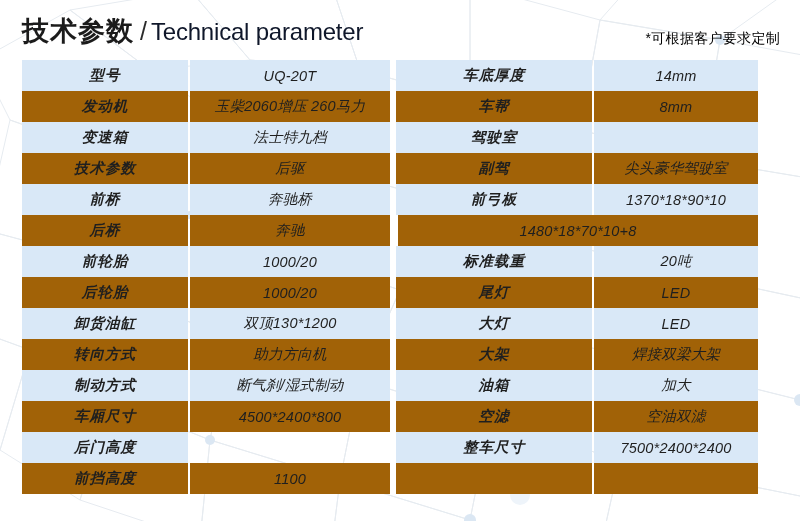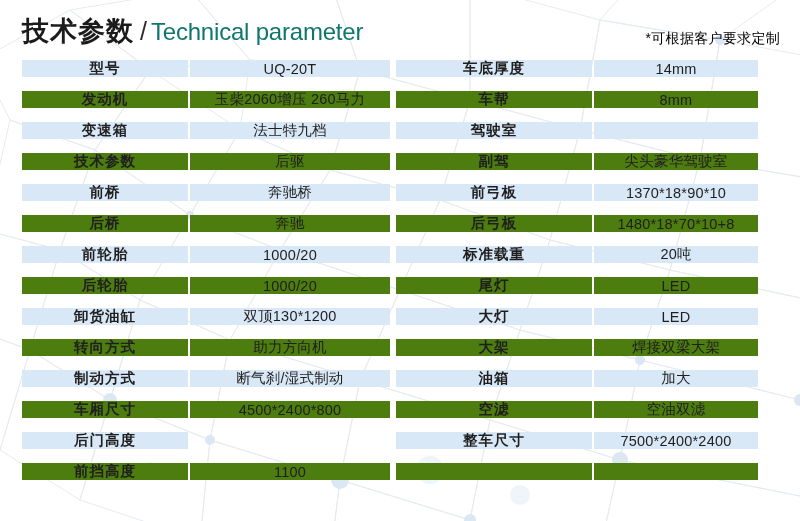--- a/index.html
+++ b/index.html
@@ -51,21 +51,21 @@
   }
   .title-sep {
     font-size: 25px;
     font-weight: normal;
     color: #2b2b2b;
     margin: 0 4px 0 6px;
   }
   .title-en {
     font-size: 24px;
     font-weight: normal;
-    color: #0f766e;
+    color: #0f172a;
     letter-spacing: -0.2px;
   }
   .note {
     position: absolute;
     right: 20px;
     top: 30px;
     font-size: 14px;
     color: #000000;
     white-space: nowrap;
     letter-spacing: 0.3px;
@@ -79,26 +79,27 @@
   }
   .spec-table {
     position: absolute;
     top: 0;
   }
   #table-left  { left: 22px;  width: 368px; }
   #table-right { left: 396px; width: 362px; }
 
   .spec-row {
     display: flex;
-    height: 17px;
+    height: 31px;
     align-items: stretch;
-    margin-bottom: 14px;
+    margin-bottom: 0;
+    font-style: italic;
   }
   .spec-row.alt-blue .cell { background: #d9e8f7; }
-  .spec-row.alt-gray .cell { background: #4d7c0f; }
+  .spec-row.alt-gray .cell { background: #a16207; }
 
   .cell {
     display: flex;
     align-items: center;
     justify-content: center;
     font-size: 14.5px;
     color: #1f1f1f;
     overflow: hidden;
     white-space: nowrap;
   }
@@ -283,21 +284,20 @@
           <div class="cell cell-label">副驾</div>
           <div class="cell cell-gap"></div>
           <div class="cell cell-value">尖头豪华驾驶室</div>
         </div>
         <div class="spec-row alt-blue">
           <div class="cell cell-label">前弓板</div>
           <div class="cell cell-gap"></div>
           <div class="cell cell-value">1370*18*90*10</div>
         </div>
         <div class="spec-row alt-gray">
-          <div class="cell cell-label">后弓板</div>
           <div class="cell cell-gap"></div>
           <div class="cell cell-value">1480*18*70*10+8</div>
         </div>
         <div class="spec-row alt-blue">
           <div class="cell cell-label">标准载重</div>
           <div class="cell cell-gap"></div>
           <div class="cell cell-value">20吨</div>
         </div>
         <div class="spec-row alt-gray">
           <div class="cell cell-label">尾灯</div>

